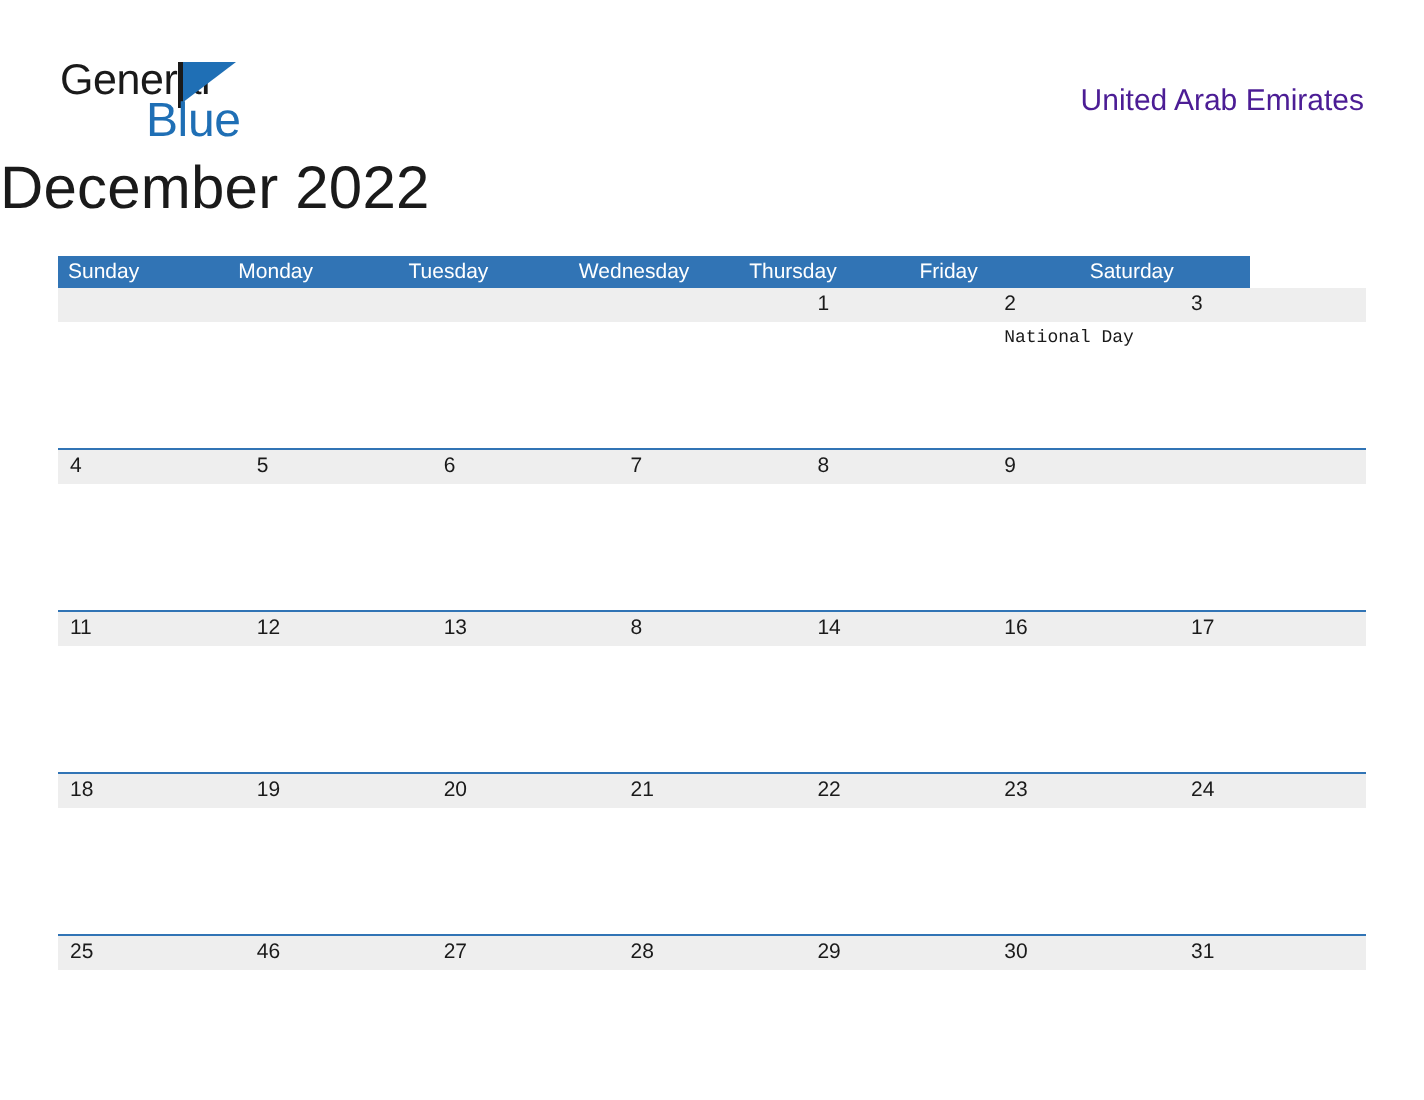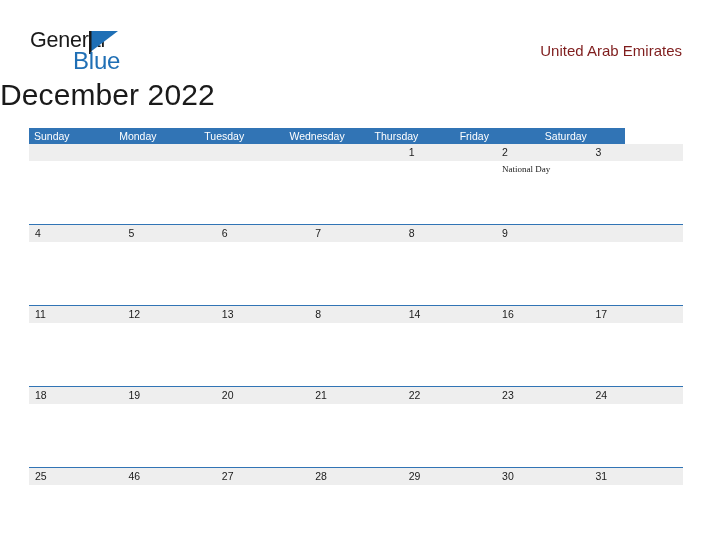--- a/index.html
+++ b/index.html
@@ -75,21 +75,21 @@
     font-weight: normal;
     letter-spacing: 0.1px;
     margin-top: 48px;
   }
 
   .cal-country {
     position: absolute;
     right: 30px;
     top: 42px;
     font-size: 15px;
-    color: #7f1d1d;
+    color: #4c1d95;
     font-family: "Liberation Sans", sans-serif;
     white-space: nowrap;
     text-align: center;
   }
 
   
   .cal {
     position: absolute;
     left: 29px;
     top: 80px;
@@ -162,21 +162,21 @@
     font-family: "Liberation Sans", sans-serif;
   }
   .day-event {
     position: absolute;
     left: 6px;
     top: 19px;
     width: 88px;
     font-size: 9px;
     line-height: 12px;
     color: #1a1a1a;
-    font-family: Liberation Serif, serif;
+    font-family: Liberation Mono, monospace;
   }
 </style>
 </head>
 <body>
 
 <div class="page">
 
   <div class="top-bar">
 
     <div class="logo">

